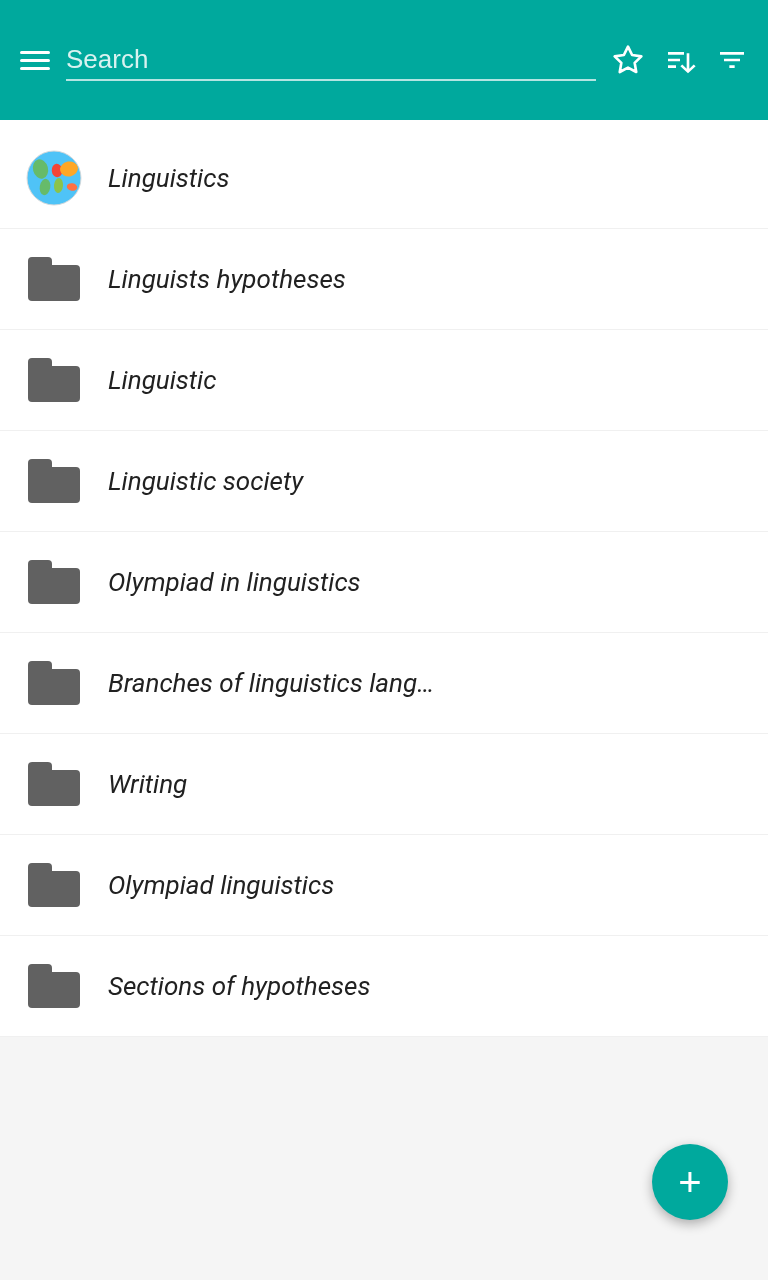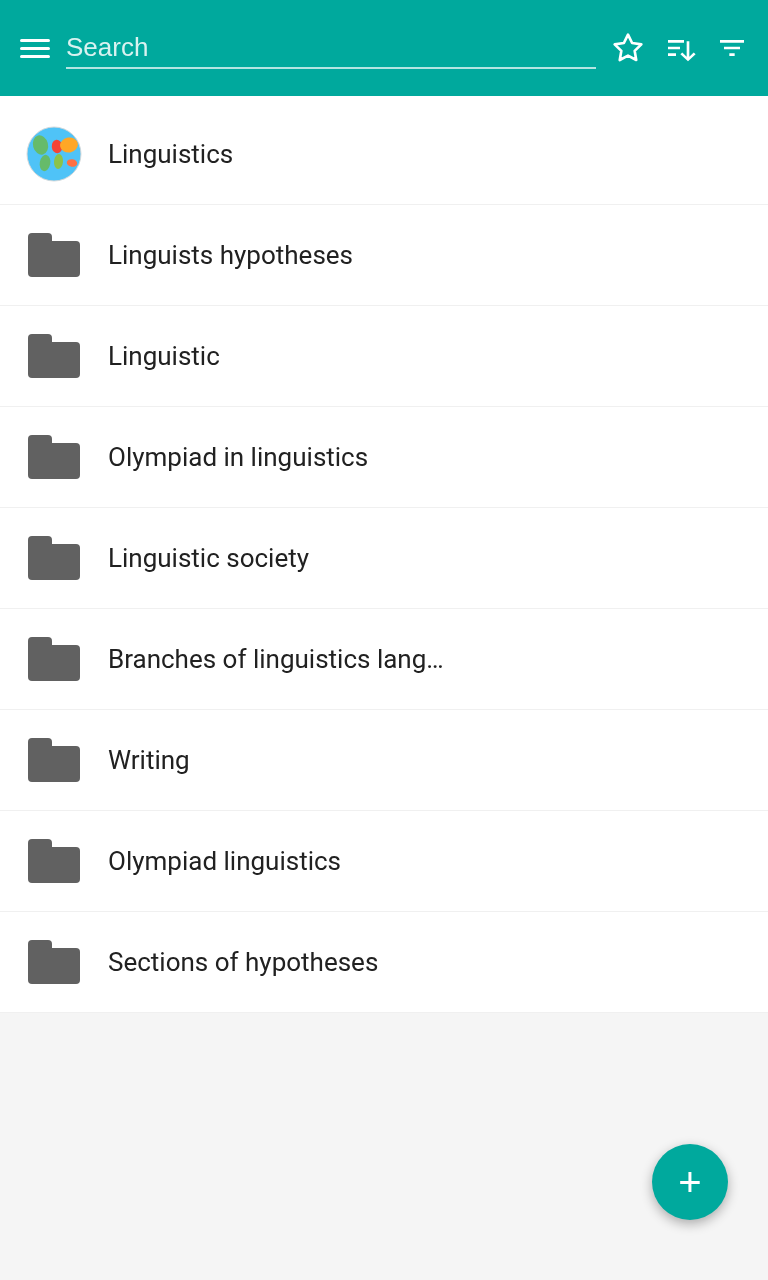--- a/index.html
+++ b/index.html
@@ -13,21 +13,21 @@
       width: 768px;
       min-height: 1280px;
       font-family: 'Roboto', Arial, sans-serif;
       background: #f5f5f5;
       position: relative;
     }
 
     
     .toolbar {
       background-color: #00A99D;
-      height: 96px;
+      height: 120px;
       display: flex;
       align-items: center;
       padding: 0 20px;
       gap: 16px;
     }
 
     .toolbar-menu-icon {
       color: white;
       font-size: 28px;
       cursor: pointer;
@@ -128,20 +128,21 @@
       width: 24px;
       height: 10px;
       background: #616161;
       border-radius: 4px 4px 0 0;
     }
 
     .item-label {
       font-size: 26px;
       color: #212121;
       font-weight: 400;
+      font-style: italic;
     }
 
     .globe-svg {
       width: 72px;
       height: 72px;
     }
 
     
     .fab {
       position: fixed;
@@ -247,28 +248,28 @@
     <div class="item-icon">
       <div class="folder-icon"></div>
     </div>
     <span class="item-label">Linguistic</span>
   </div>
 
   <div class="list-item">
     <div class="item-icon">
       <div class="folder-icon"></div>
     </div>
+    <span class="item-label">Linguistic society</span>
+  </div>
+
+  <div class="list-item">
+    <div class="item-icon">
+      <div class="folder-icon"></div>
+    </div>
     <span class="item-label">Olympiad in linguistics</span>
-  </div>
-
-  <div class="list-item">
-    <div class="item-icon">
-      <div class="folder-icon"></div>
-    </div>
-    <span class="item-label">Linguistic society</span>
   </div>
 
   <div class="list-item">
     <div class="item-icon">
       <div class="folder-icon"></div>
     </div>
     <span class="item-label">Branches of linguistics lang…</span>
   </div>
 
   <div class="list-item">

